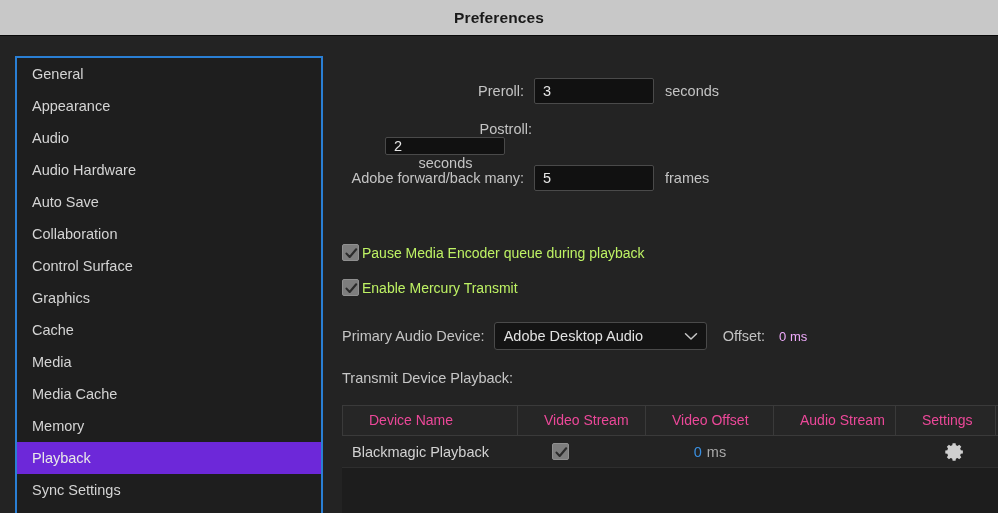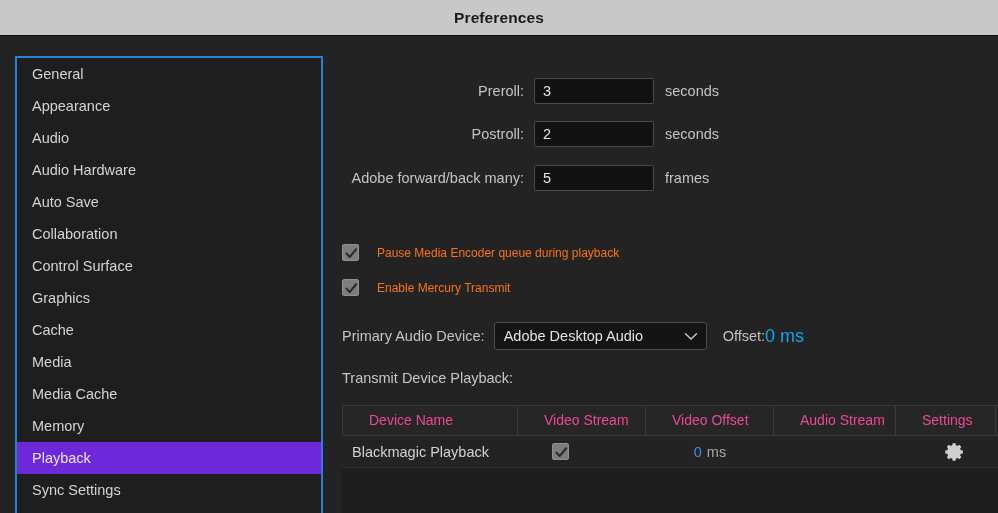--- a/index.html
+++ b/index.html
@@ -122,23 +122,23 @@
     height: 17px;
     background: #7d7d7d;
     border: 1px solid #909090;
     border-radius: 2px;
     box-sizing: border-box;
     position: relative;
     flex: 0 0 auto;
   }
   .checkbox svg { position: absolute; left: 1px; top: 1px; }
   .check-label {
-    color: #f97316;
-    font-size: 12px;
-    margin-left: 18px;
+    color: #bef264;
+    font-size: 14px;
+    margin-left: 3px;
     white-space: nowrap;
   }
 
   
   .dd-row {
     position: absolute;
     display: flex;
     align-items: center;
   }
   .dd-label {
@@ -163,22 +163,23 @@
   }
   .dropdown .dd-value { flex: 1 1 auto; }
   .chevron { flex: 0 0 auto; margin-left: 6px; }
   .offset-label {
     color: #c2c2c2;
     font-size: 14.5px;
     margin-left: 16px;
     white-space: nowrap;
   }
   .offset-value {
-    color: #0ea5e9;
-    font-size: 18px;
+    color: #f0abfc;
+    font-size: 13px;
+    margin-left: 14px;
     white-space: nowrap;
   }
 
   .section-label {
     position: absolute;
     color: #c6c6c6;
     font-size: 14.5px;
     white-space: nowrap;
   }
 
@@ -264,21 +265,21 @@
   </div>
 
   <div class="panel">
 
     <div class="form-row" style="left:0; top:42px;">
       <div class="row-label" style="width:184px;">Preroll:</div>
       <input class="num-input" type="text" value="3" style="">
       <div class="unit-label">seconds</div>
     </div>
 
-    <div class="form-row" style="left:0; top:85px;">
+    <div class="form-row" style="left:8px; top:85px;flex-direction:column;">
       <div class="row-label" style="width:184px;">Postroll:</div>
       <input class="num-input" type="text" value="2" style="">
       <div class="unit-label">seconds</div>
     </div>
 
     <div class="form-row" style="left:0; top:129px;">
       <div class="row-label" style="width:184px;">Adobe forward/back many:</div>
       <input class="num-input" type="text" value="5" style="">
       <div class="unit-label">frames</div>
     </div>

